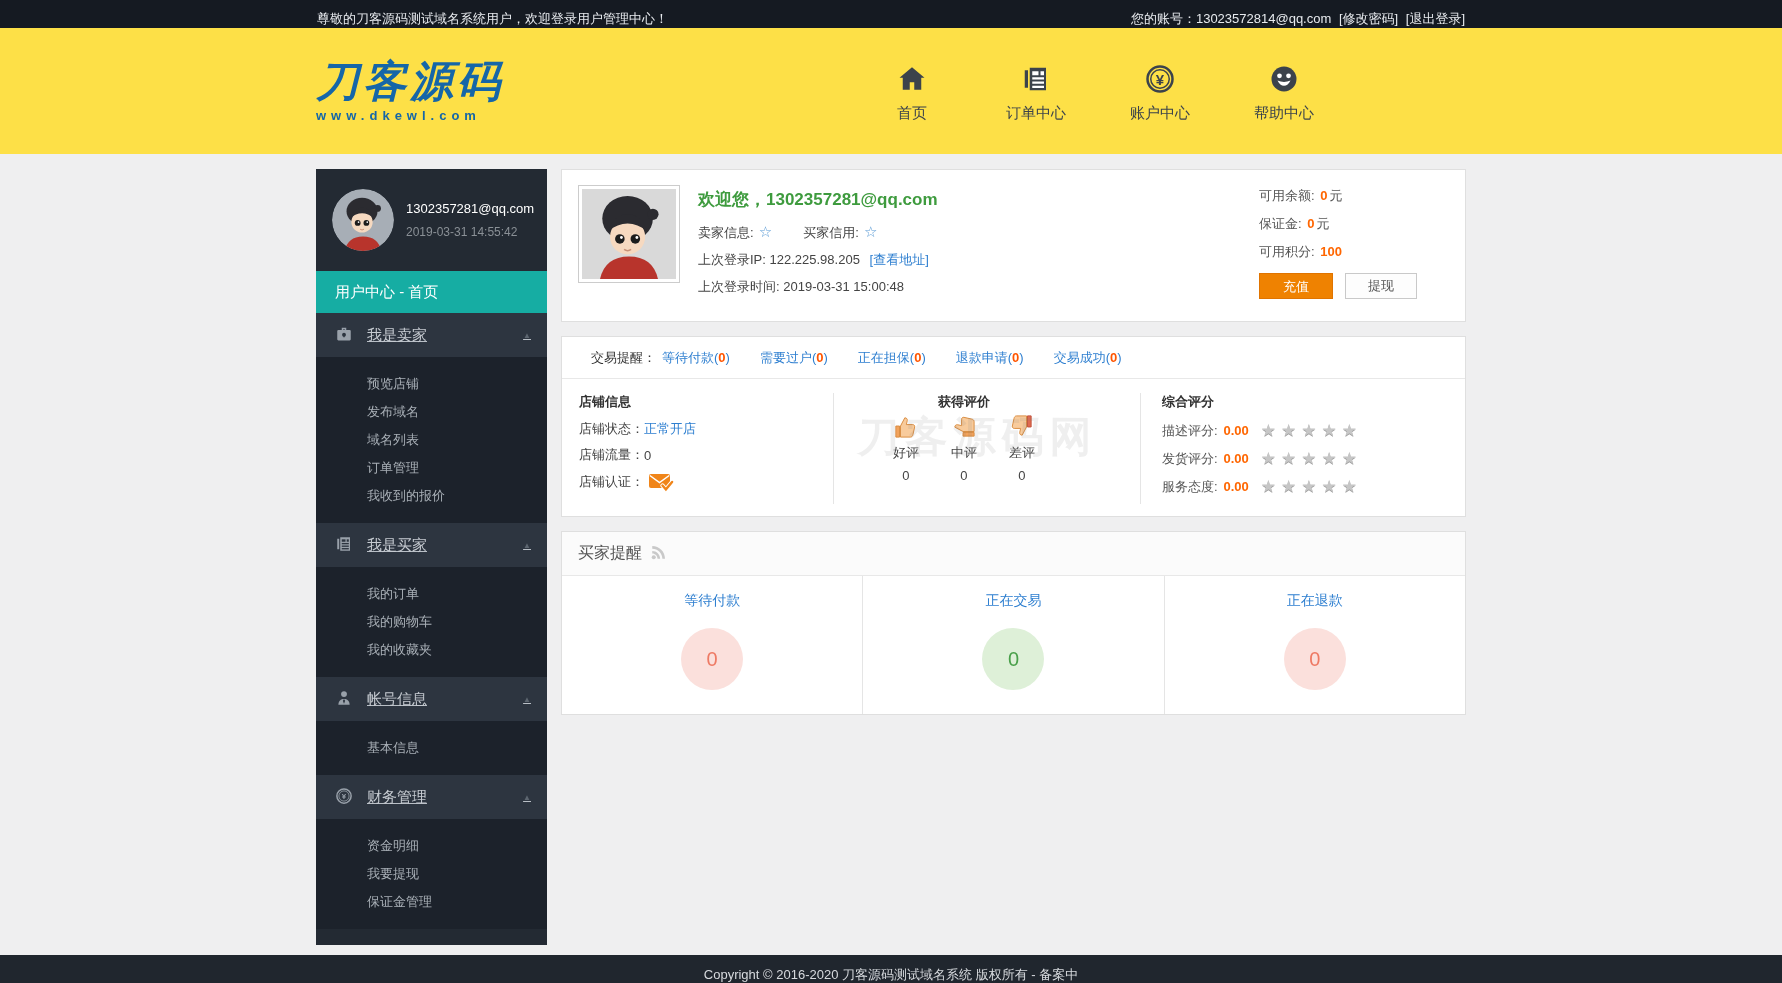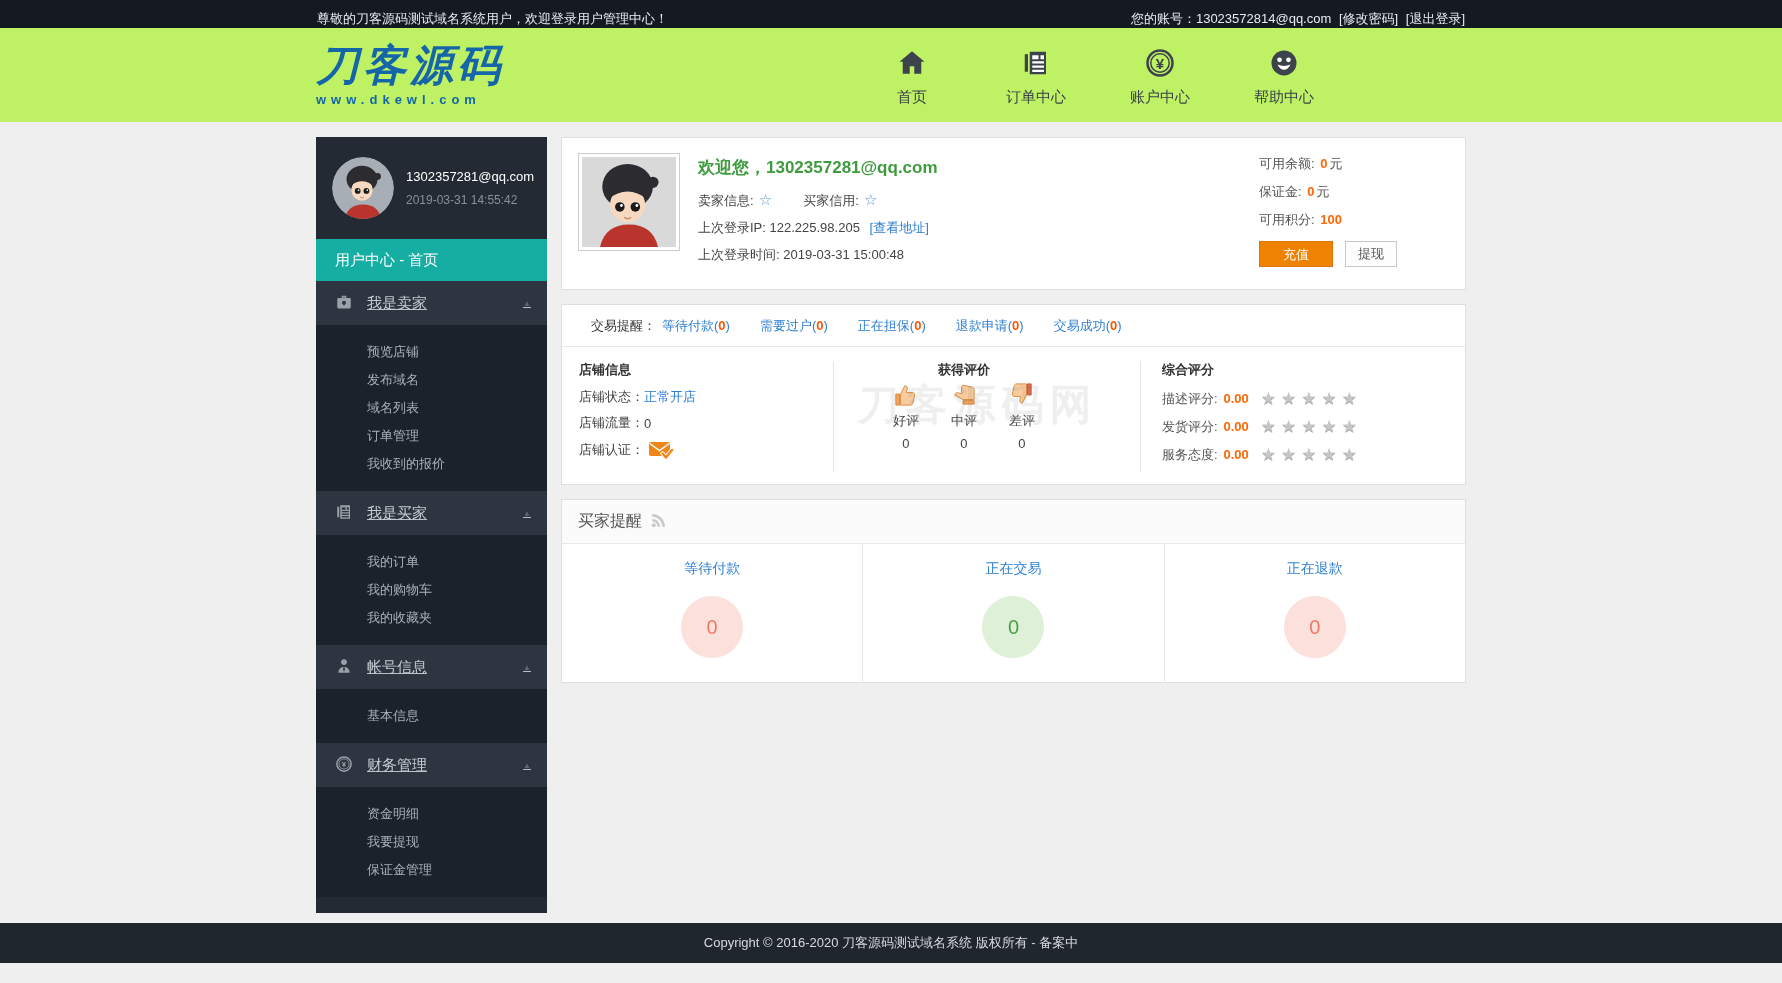--- a/index.html
+++ b/index.html
@@ -10,21 +10,21 @@
     font-family:"Liberation Sans","DejaVu Sans",sans-serif;
     font-size:13px; color:#333;
   }
   a { text-decoration:none; cursor:pointer; }
 
   
   .topbar { height:28px; background:#151a22; display:flex; align-items:flex-end; justify-content:space-between; padding:0 317px; color:#e7eaee; font-size:13px; }
   .topbar a { color:#e7eaee; margin-left:4px; }
 
   
-  .header { height:94px; background:#bef264; }
+  .header { height:126px; background:#fde047; }
   .header-inner { width:1150px; height:100%; margin:0 auto; display:flex; align-items:center; }
   .logo { line-height:1; cursor:pointer; }
   .logo-title { font-size:43px; font-weight:bold; color:#1566a8; letter-spacing:4px; font-style:italic; }
   .logo-sub { margin-top:6px; font-size:13px; font-weight:bold; color:#1566a8; letter-spacing:5px; }
   .nav { display:flex; margin-left:auto; margin-right:120px; }
   .nav-item { width:124px; text-align:center; cursor:pointer; padding-top:4px; }
   .nav-item svg { width:30px; height:30px; }
   .nav-label { display:block; margin-top:7px; font-size:15px; color:#3c434b; }
   .nav-item.active .nav-label { color:#e8143f; }
 
@@ -63,21 +63,21 @@
   .info-row { margin:9px 0; color:#444; }
   .info-row .lbl { color:#444; }
   .star-blue { color:#5b9bd5; font-size:15px; margin-left:5px; }
   .gap24 { display:inline-block; width:24px; }
   .lnk { color:#2e7fd0; }
   .acc-right { margin-left:auto; width:190px; padding-top:2px; }
   .bal-row { margin:0 0 10px; color:#555; }
   .val-orange { color:#ff6600; font-weight:bold; margin:0 2px; }
   .btn-row { display:flex; margin-top:12px; }
   .btn-recharge { width:74px; height:26px; line-height:25px; text-align:center; background:#ef8201; border:1px solid #e07400; color:#fff; font-size:13px; cursor:pointer; }
-  .btn-withdraw { width:52px; height:26px; line-height:24px; text-align:center; background:#fdfdfd; border:1px solid #c9c9c9; color:#555; font-size:13px; margin-left:12px; cursor:pointer; }
+  .btn-withdraw { width:72px; height:26px; line-height:24px; text-align:center; background:#fdfdfd; border:1px solid #c9c9c9; color:#555; font-size:13px; margin-left:12px; cursor:pointer; }
 
   .reminder-row { height:42px; display:flex; align-items:center; padding:0 29px; border-bottom:1px solid #e8e8e8; }
   .reminder-label { color:#333; margin-right:6px; }
   .reminder-link { color:#2e7fd0; margin-right:30px; }
   .reminder-link .cnt { color:#ff5500; font-weight:bold; }
 
   .shop-cols { display:flex; position:relative; padding:14px 0 12px; min-height:118px; }
   .wm { position:absolute; left:46%; top:42%; transform:translate(-50%,-50%); font-size:42px; font-weight:bold; color:rgba(120,120,120,0.12); letter-spacing:6px; pointer-events:none; }
   .col1 { width:30%; padding-left:17px; }
   .col2 { width:34%; border-left:1px solid #e5e5e5; }

